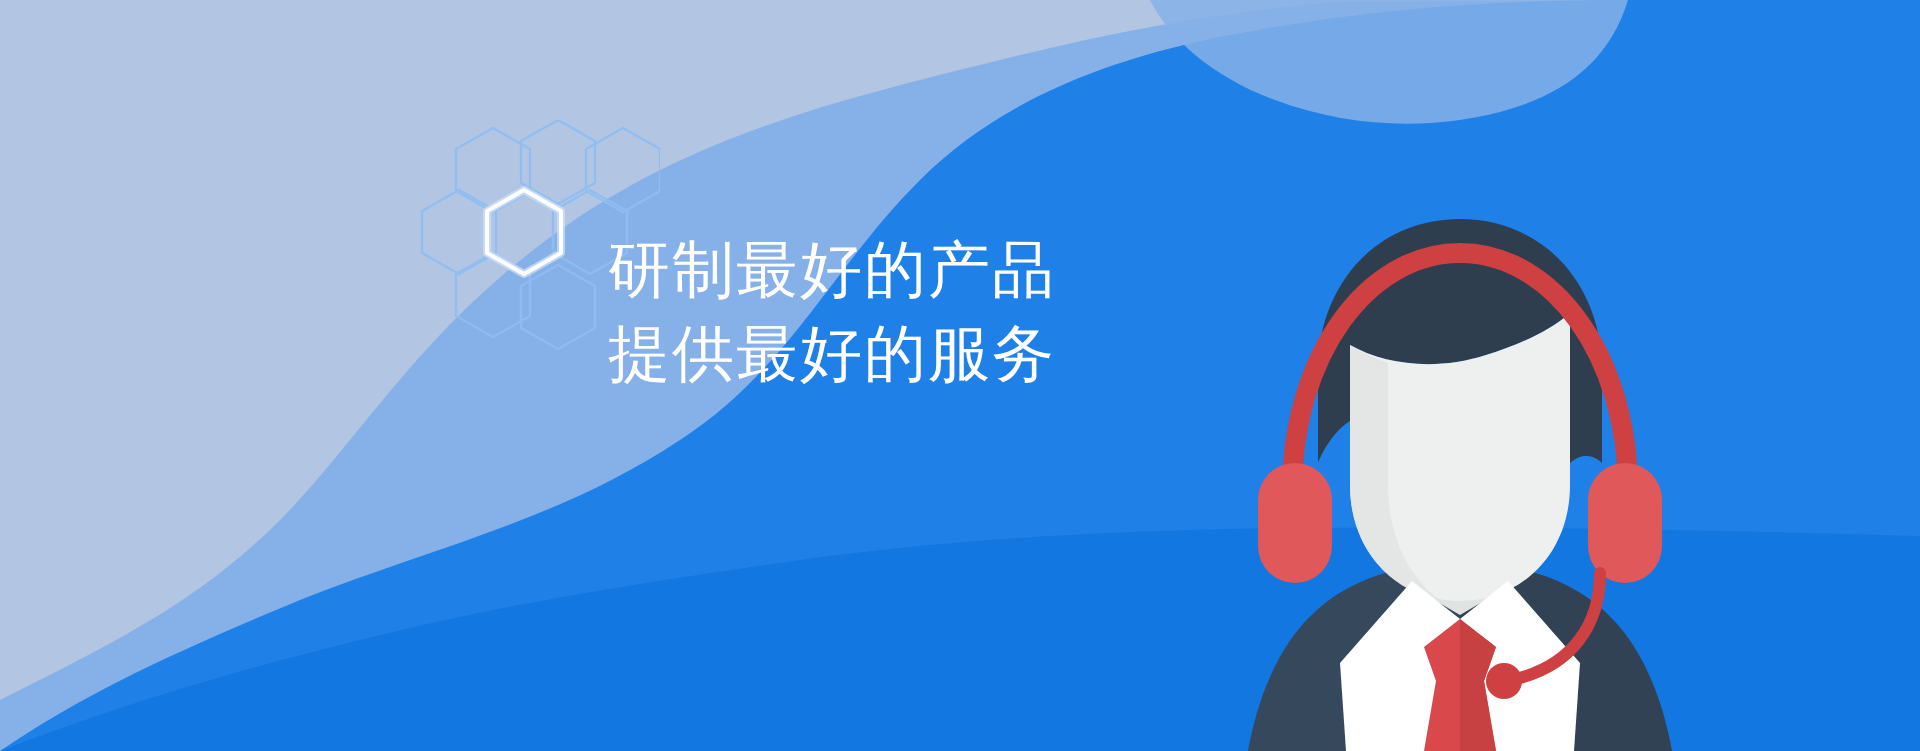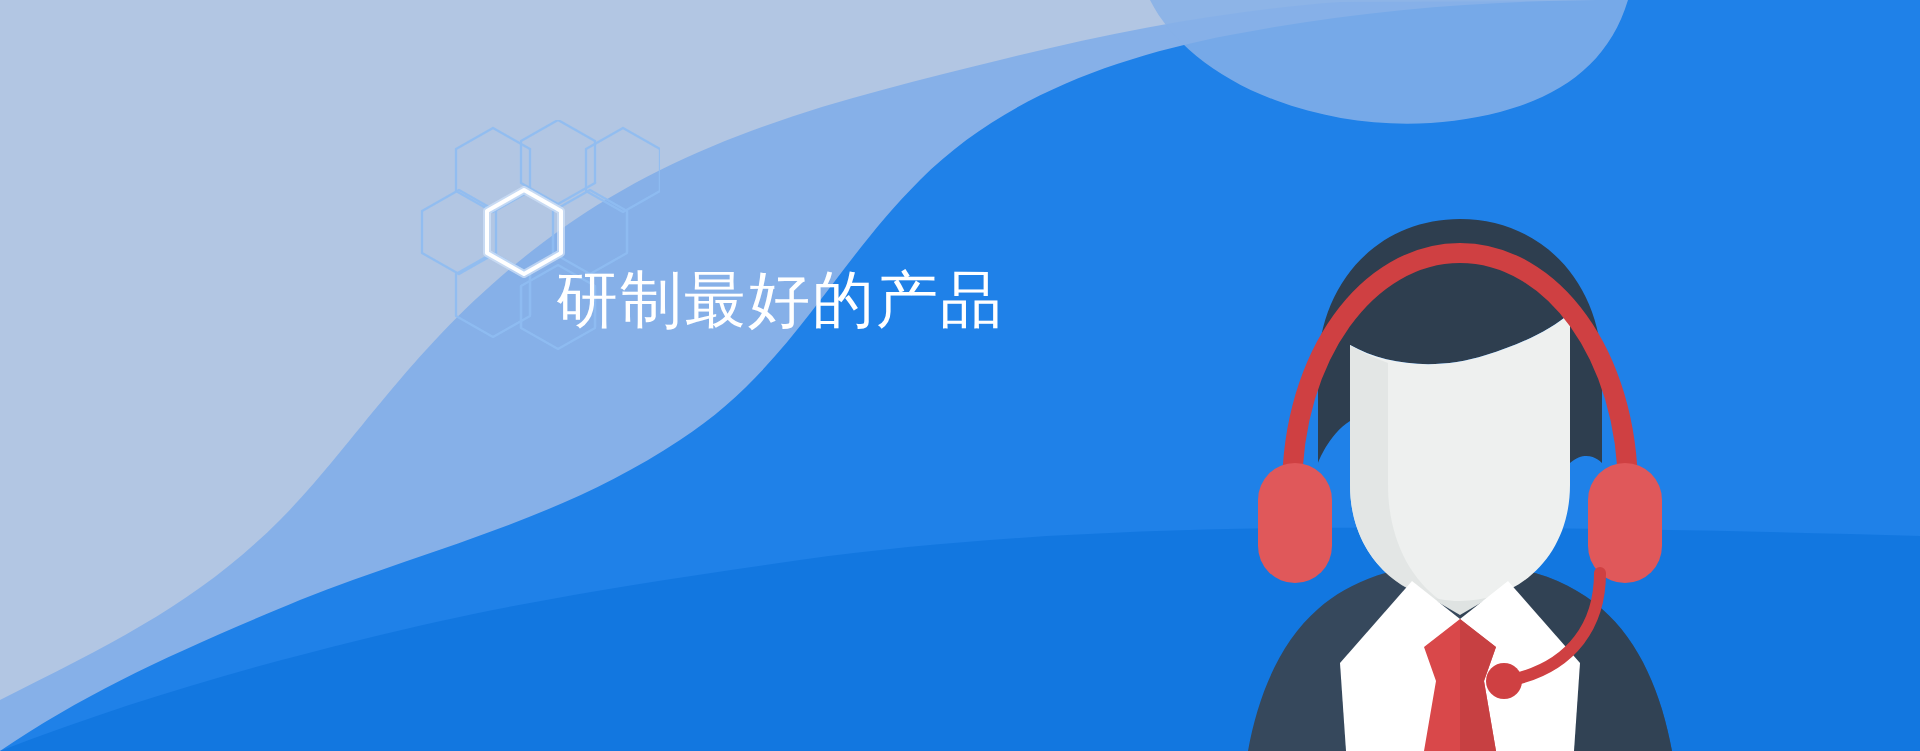--- a/index.html
+++ b/index.html
@@ -12,24 +12,23 @@
   #banner{
     position:relative;width:1920px;height:751px;overflow:hidden;
     background:#b2c6e3;
   }
   #bg-svg{position:absolute;inset:0;width:1920px;height:751px;display:block;}
   #hex-svg{position:absolute;left:400px;top:120px;width:260px;height:290px;display:block;}
   #person-svg{position:absolute;left:1200px;top:195px;width:520px;height:556px;display:block;}
 
   #headline{
     position:absolute;
-    left:556px;top:228px;
+    left:608px;top:228px;
     width:470px;
     z-index:6;
-    margin-top:30px;
   }
   .hl-line{
     color:#ffffff;
     font-size:62px;
     line-height:84px;
     letter-spacing:2px;
     white-space:nowrap;
     font-weight:400;
     font-family:"DejaVu Sans","Liberation Sans",sans-serif;
   }
@@ -91,20 +90,21 @@
     </g>
 
     <g>
       <polygon points="124,70 161,91 161,133 124,154 87,133 87,91" fill="none" stroke="#cfe0f7" stroke-width="8" stroke-linejoin="round" opacity="0.75"></polygon>
       <polygon points="124,70 161,91 161,133 124,154 87,133 87,91" fill="none" stroke="#ffffff" stroke-width="4" stroke-linejoin="round"></polygon>
     </g>
   </svg>
 
   <div id="headline">
     <div class="hl-line">研制最好的产品</div>
+    <div class="hl-line">提供最好的服务</div>
   </div>
 
   <svg id="person-svg" viewBox="0 0 520 556" aria-hidden="true">
 
     <path fill="#36485c" d="M260,368
              C196,368 150,386 118,414
              C80,447 58,500 48,556
              L472,556
              C462,500 440,447 402,414
              C370,386 324,368 260,368 Z"></path>

